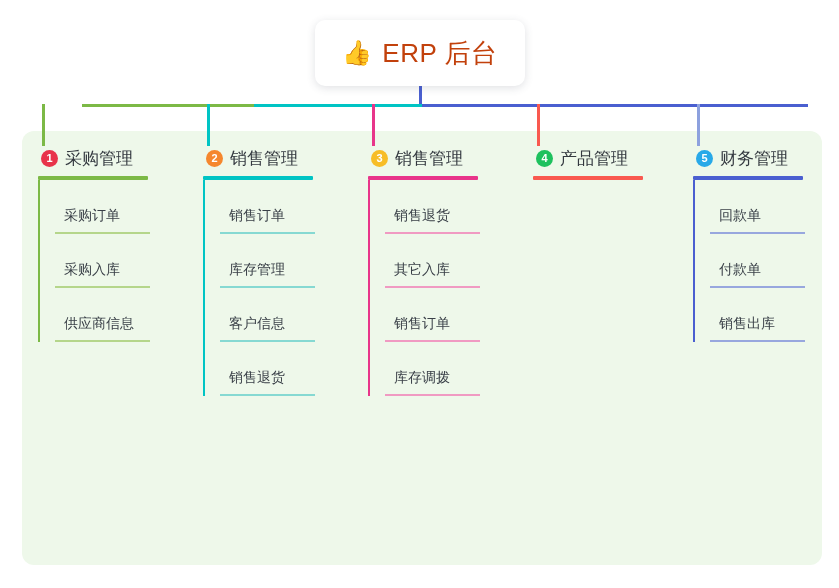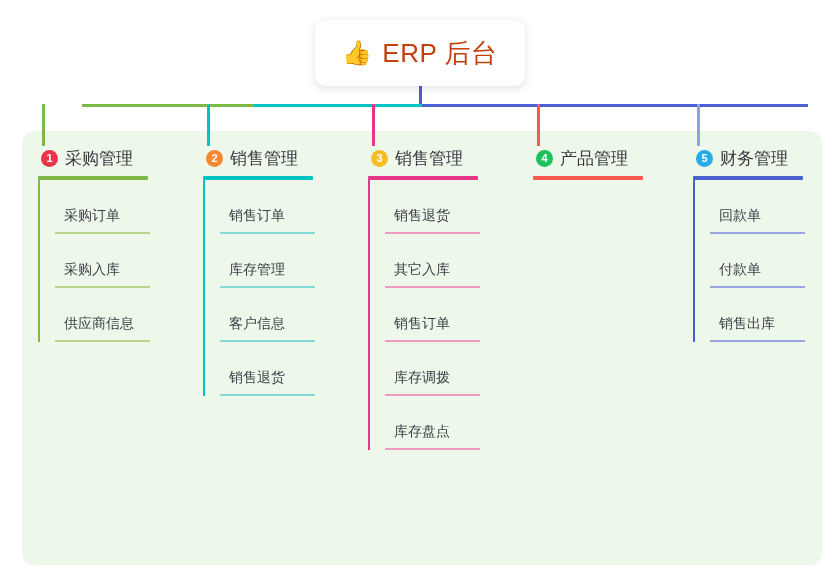--- a/index.html
+++ b/index.html
@@ -225,24 +225,20 @@
             <div class="leaf-rule" style="background: rgb(240, 154, 194); width: 95px;"></div>
           </div>
           <div class="leaf">
             <span class="leaf-label">销售订单</span>
             <div class="leaf-rule" style="background: rgb(240, 154, 194); width: 95px;"></div>
           </div>
           <div class="leaf">
             <span class="leaf-label">库存调拨</span>
             <div class="leaf-rule" style="background: rgb(240, 154, 194); width: 95px;"></div>
           </div>
-          <div class="leaf">
-            <span class="leaf-label">库存盘点</span>
-            <div class="leaf-rule" style="background: rgb(240, 154, 194); width: 95px;"></div>
-          </div>
         </div>
       </div>
       <div class="column" style="left: 533px; width: 150px;">
         <div class="col-head">
           <span class="badge" style="background: rgb(30, 193, 94);">4</span>
           <span class="col-title">产品管理</span>
         </div>
         <div class="head-rule" style="background: rgb(249, 89, 79); width: 110px;"></div>
       </div>
       <div class="column" style="left: 693px; width: 150px;">

